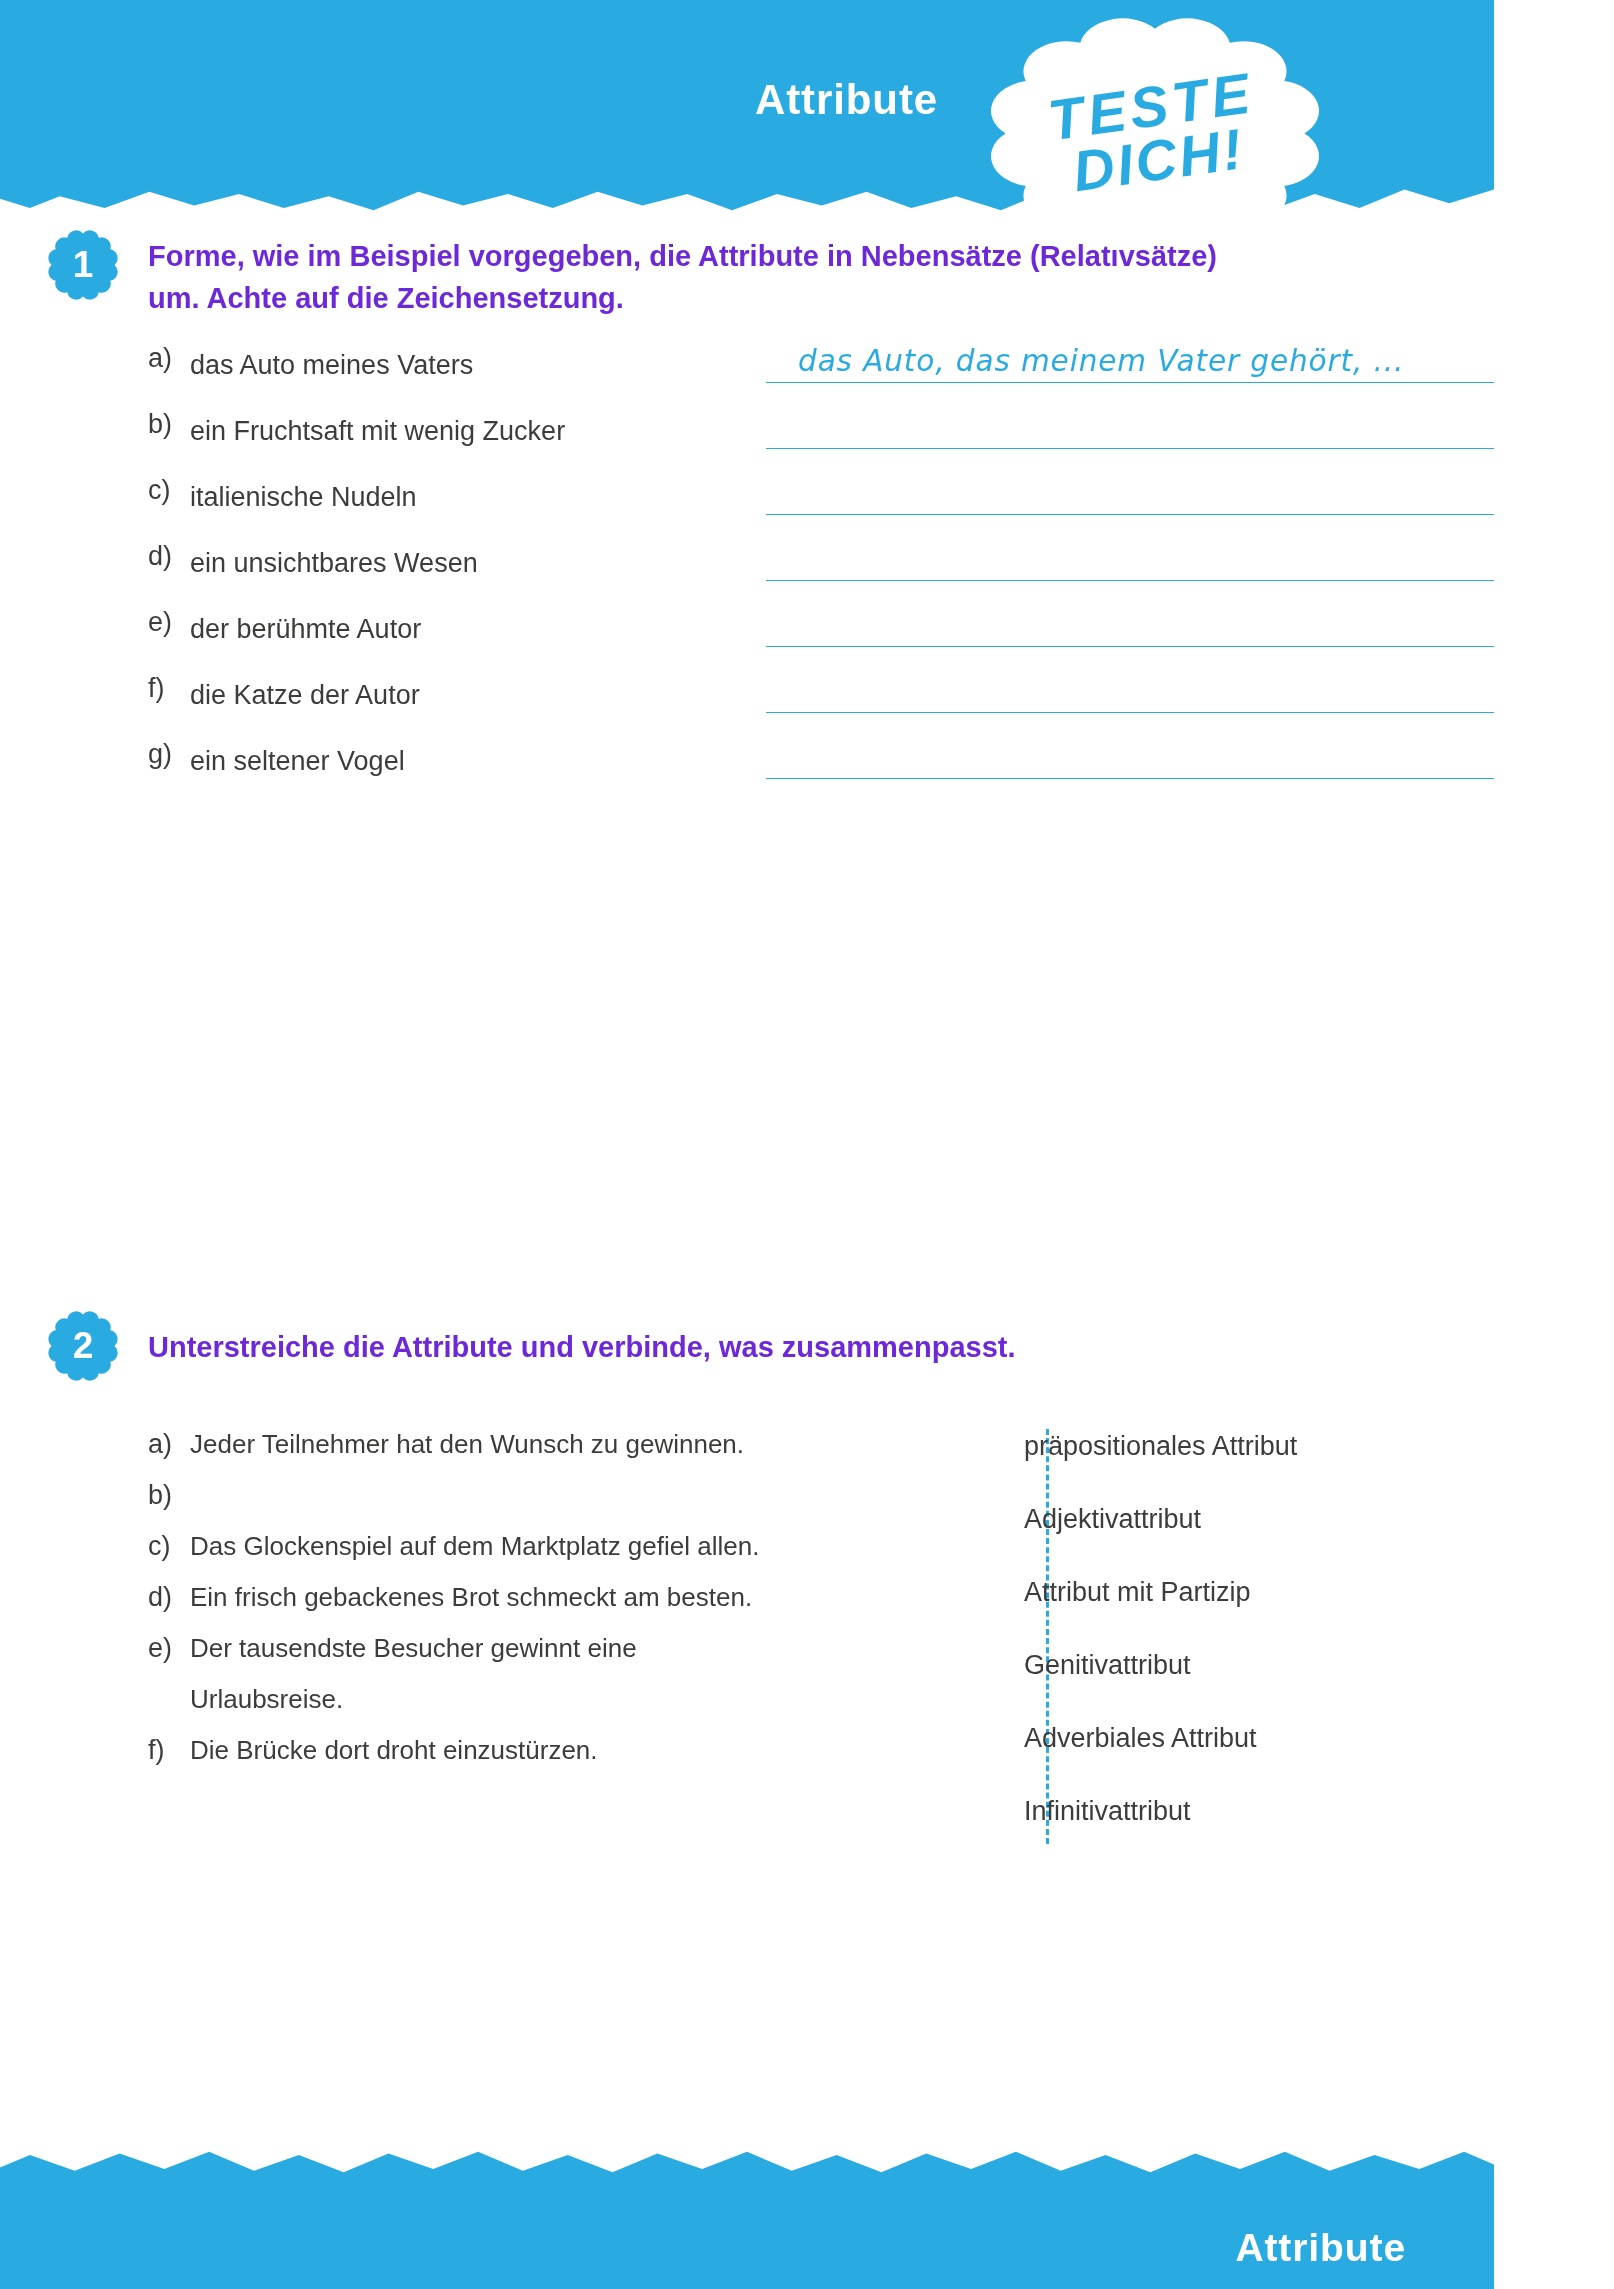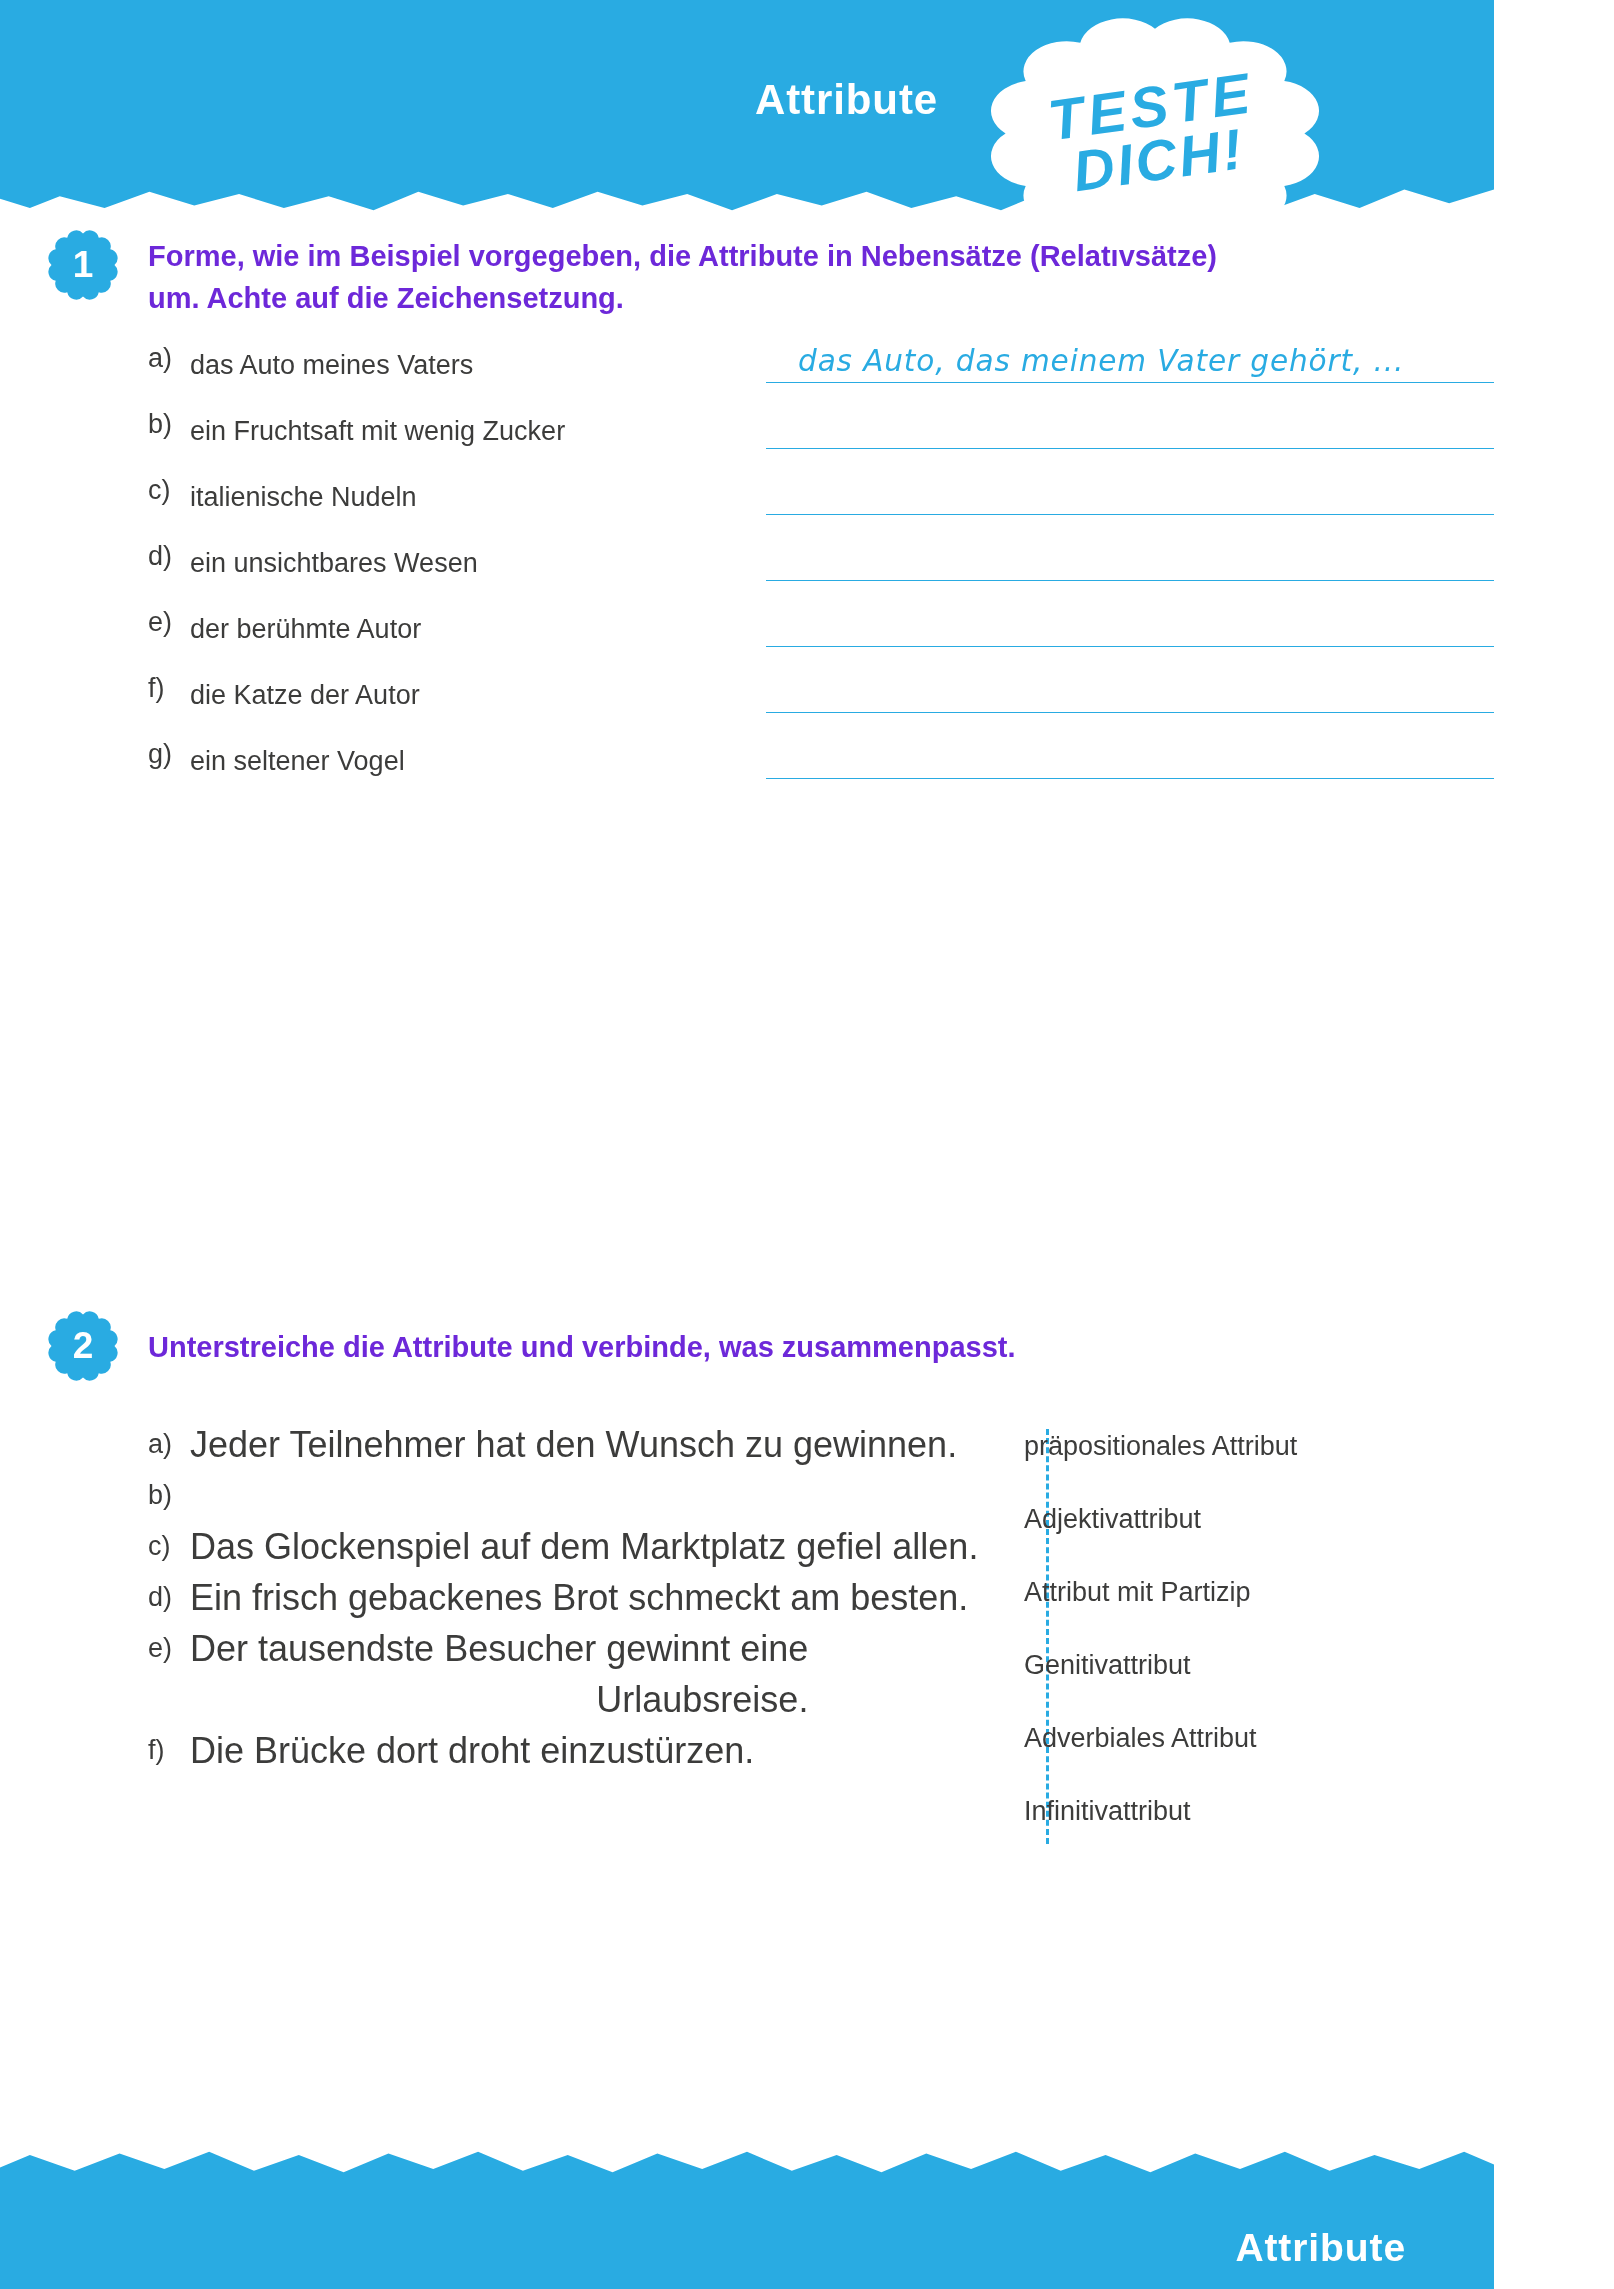--- a/index.html
+++ b/index.html
@@ -66,21 +66,21 @@
   .answer-text {
     position:absolute; left:32px; bottom:3.7px;
     font-size:29.5px; font-style:italic; color:#29abe2;
     font-family:"DejaVu Sans", sans-serif; white-space:nowrap; letter-spacing:0.9px;
   }
 
   
   .ex2-sentences { position:absolute; left:148px; top:1419px; width:904px; }
   .sentence { display:flex; }
   .s-label { width:42px; flex:none; font-size:27px; line-height:51px; }
-  .s-text  { font-size:36px; line-height:51px; white-space:pre-line;text-align:right; }
+  .s-text  { font-size:26px; line-height:51px; white-space:pre-line; }
 
   .divider {
     position:absolute; left:1046px; top:1429px; height:415px;
     border-left:3.7px dashed #29abe2;
   }
   .attr-list { position:absolute; left:1024px; top:1410px; }
   .attr-item { font-size:27px; line-height:73px; white-space:nowrap; }
 
   
   .bottom-band {

